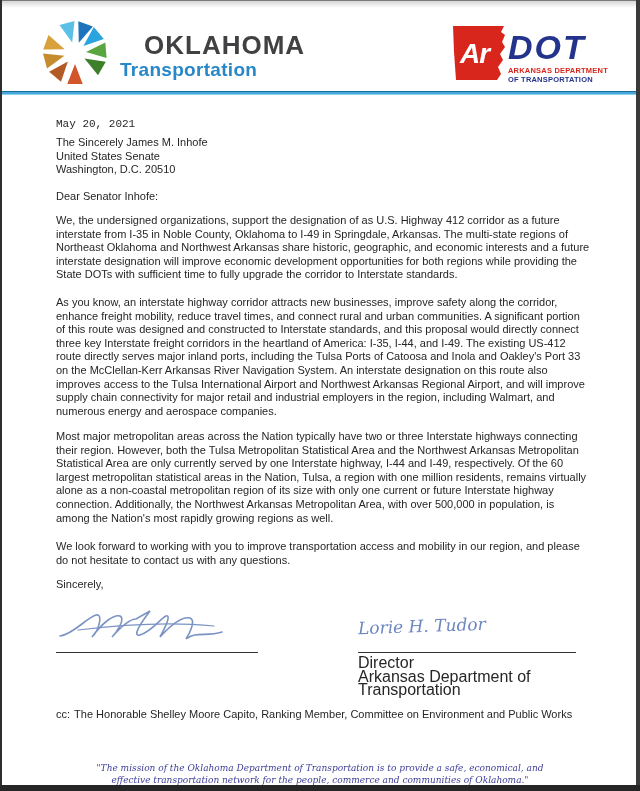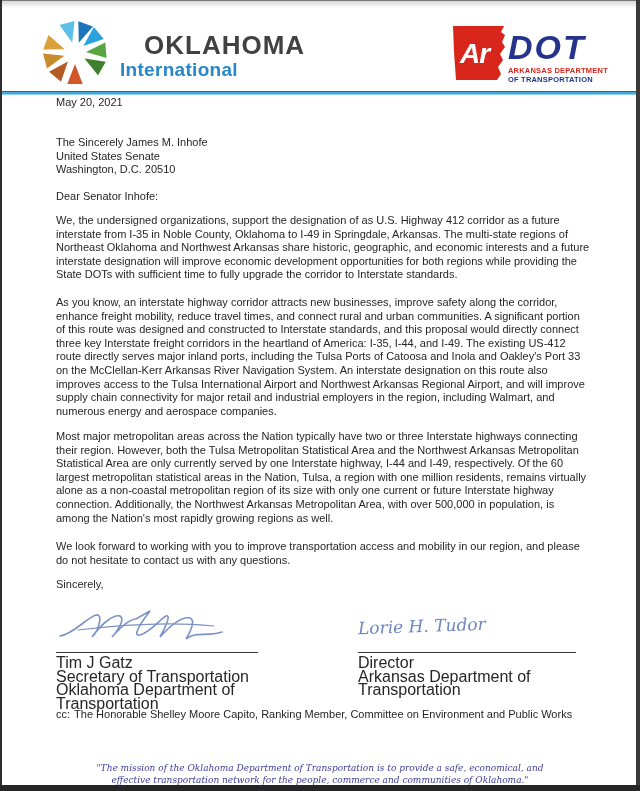--- a/index.html
+++ b/index.html
@@ -37,21 +37,21 @@
   .ardot-sub .red  { color:#d9261c; }
   .ardot-sub .blue { color:#24348c; }
 
   .blue-rule { position:absolute; top:91px; left:0; right:0; height:4px;
                background:linear-gradient(#1a6e9e 0 1px, #45a8d9 1px 3px, #8fd0ec 3px); }
 
   
   .letter { position:absolute; left:56px; right:50px; top:0; color:#262626;
             font-size:11px; line-height:13.6px; }
   .abs { position:absolute; left:0; right:0; }
-  .date { top:96px; }
+  .date { top:118px;font-family:Liberation Mono, monospace; }
   .addr { top:136px; }
   .salutation { top:190px; }
   .p1 { top:214px; }
   .p2 { top:296px; }
   .p3 { top:430px; }
   .p4 { top:540px; }
   .closing { top:578px; }
   .para { max-width:536px; }
 
   
@@ -95,21 +95,21 @@
         <polygon points="65.3,25.6 66.6,41.0 46,35" fill="#59a53f"></polygon>
         <polygon points="65.8,44.8 58.0,58.2 44.5,41.5" fill="#3e7f2c"></polygon>
         <polygon points="42.7,67.0 27.3,67.0 35,47" fill="#d2562a"></polygon>
         <polygon points="21.0,64.8 9.1,54.8 27.9,44.4" fill="#b25b25"></polygon>
         <polygon points="7.0,51.5 3.0,36.6 24.4,38.8" fill="#c78c2e"></polygon>
         <polygon points="3.2,32.6 8.5,18.1 24.7,32.2" fill="#d9a13b"></polygon>
       </svg>
     </span>
     <span class="ok-text">
       <span class="ok-title">OKLAHOMA</span>
-      <span class="ok-sub">International</span>
+      <span class="ok-sub">Transportation</span>
     </span>
   </div>
 
   <div class="ardot">
     <span class="ardot-state">
       <svg width="58" height="62" viewBox="0 0 58 62">
         <path d="M3,4 L54,4 L51,10 L55,13 L52,20 L55,25 L50,32 L53,38 L48,45 L51,52 L47,58 L6,58 L4,30 Z" fill="#d9261c"></path>
       </svg>
     </span>
     <span class="ardot-ar">Ar</span>
@@ -146,25 +146,20 @@
 <div class="sig-row">
 
   <div class="sig-col-left">
     <div class="sig-art">
       <svg width="210" height="44" viewBox="0 0 210 44">
         <path d="M4,30 C18,28 30,12 40,9 C48,7 42,26 36,31 C46,17 58,8 64,10 C70,13 60,27 56,31 C64,22 74,13 80,13 L94,5 C84,18 76,31 84,29 C96,25 104,13 110,10 C116,8 108,24 104,31 C114,20 126,10 134,12 C140,14 134,27 130,33 C140,25 150,31 166,26" fill="none" stroke="#7b93c4" stroke-width="1.6" stroke-linecap="round"></path>
         <path d="M22,24 C70,18 120,16 158,20" fill="none" stroke="#7b93c4" stroke-width="1.2" stroke-linecap="round"></path>
       </svg>
     </div>
     <div class="sig-line sig-line-left"></div>
-    <div class="sig-name-block">
-      <div>Tim J Gatz</div>
-      <div>Secretary of Transportation</div>
-      <div>Oklahoma Department of Transportation</div>
-    </div>
   </div>
 
   <div class="sig-col-right">
     <div class="sig-art">
       <span class="sig-script">Lorie H. Tudor</span>
     </div>
     <div class="sig-line sig-line-right"></div>
     <div class="sig-name-block">
       <div>Director</div>
       <div>Arkansas Department of Transportation</div>

